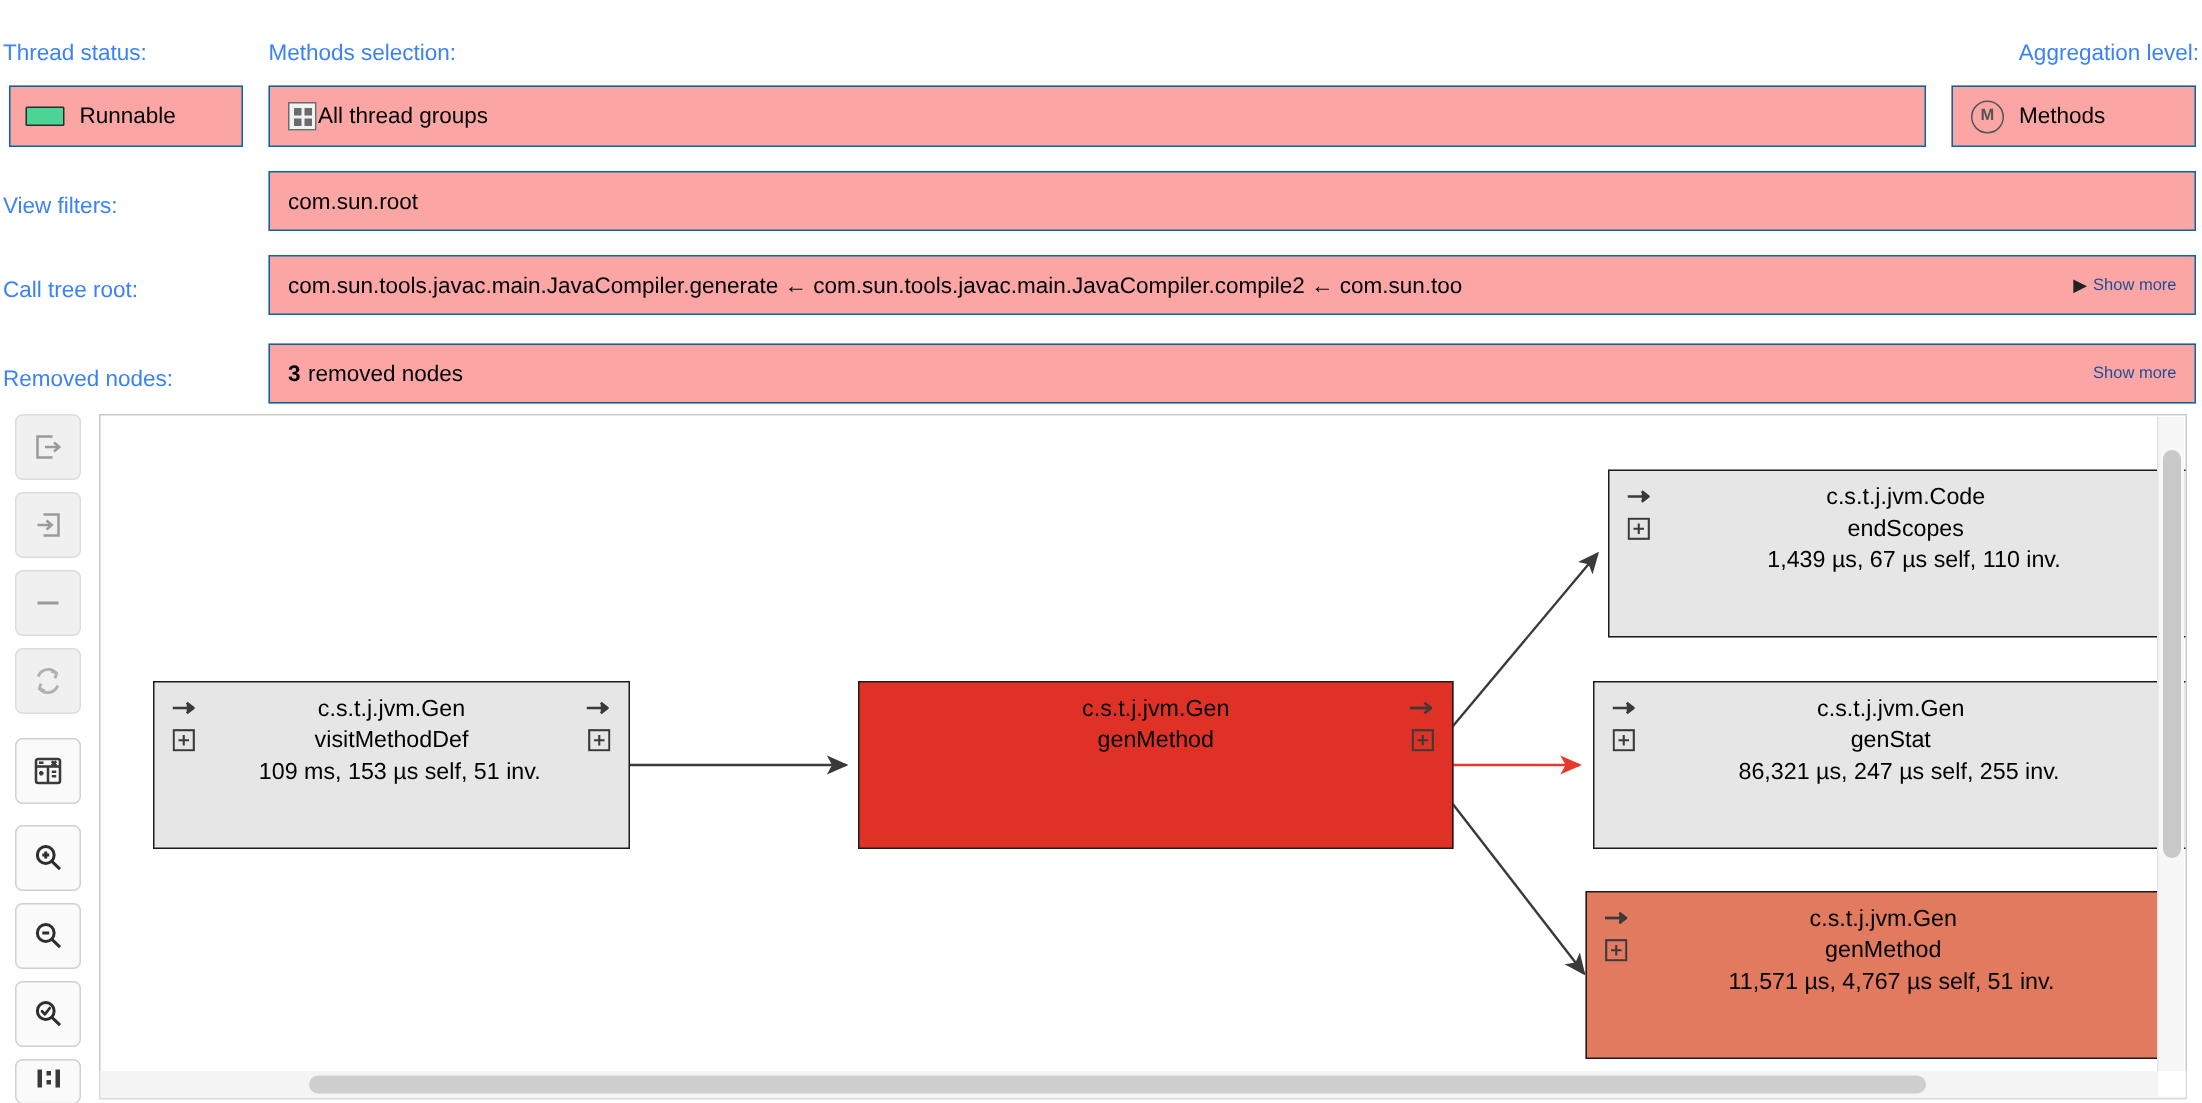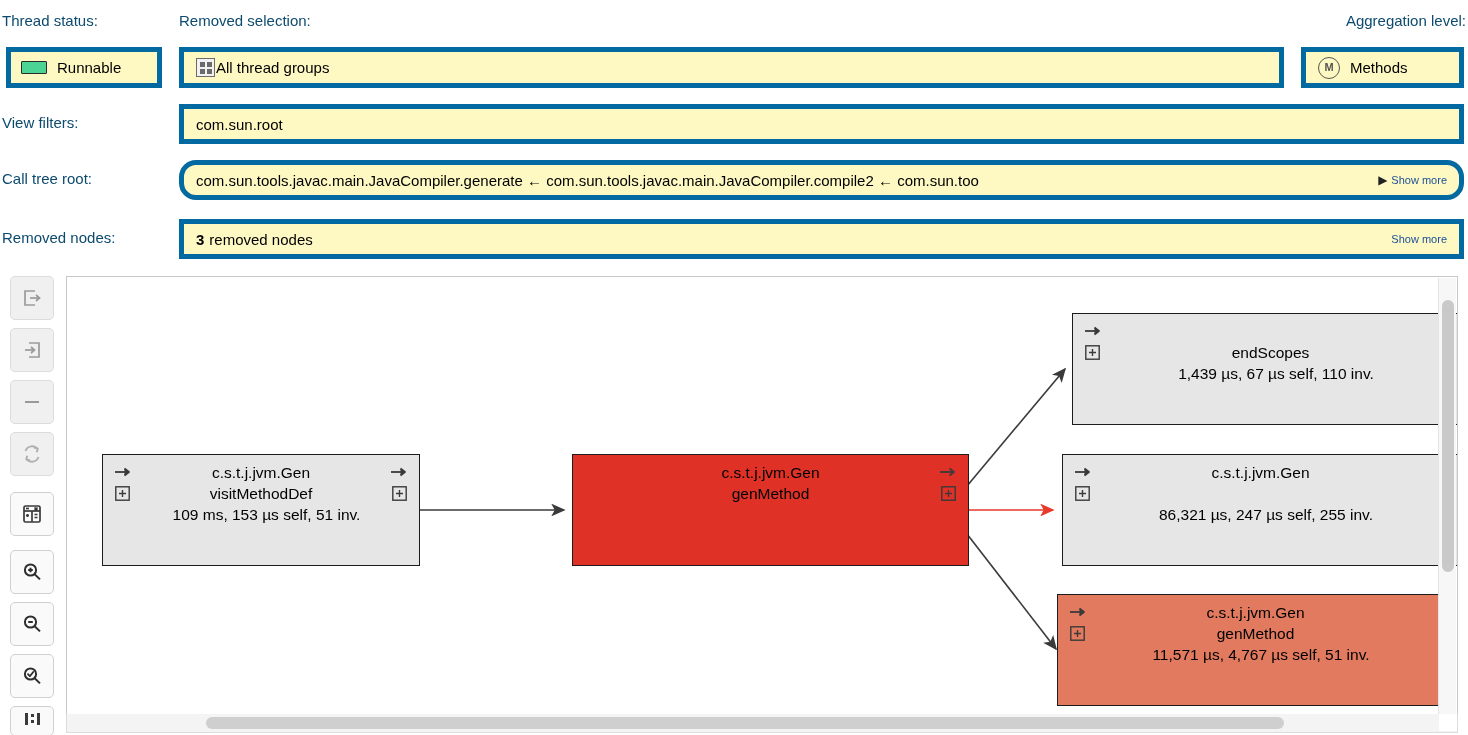--- a/index.html
+++ b/index.html
@@ -8,32 +8,33 @@
     background:#ffffff;
     font-family:"Liberation Sans",sans-serif;
     font-size:15px;
     color:#000000;
     overflow:hidden;
     position:relative;
   }
   .panel-top{position:absolute;left:0;top:0;width:1468px;height:268px;}
 
   
-  .lbl{position:absolute;font-size:15px;color:#0c4a6e;white-space:nowrap;}
+  .lbl{position:absolute;font-size:15px;color:#3b82f6;white-space:nowrap;margin-top:15px;}
 
   
   .field{
     position:absolute;
-    background:#fef9c3;
-    border:5px solid #0369a1;
+    background:#fca5a5;
+    border:1px solid #0369a1;
     box-sizing:border-box;
     display:flex;
     align-items:center;
     overflow:hidden;
     font-size:15px;
+    margin-top:10px;
   }
   .field-txt{white-space:nowrap;overflow:hidden;}
 
   
   .status-swatch{
     width:26px;height:13px;
     background:#4cd495;
     border:1px solid #2b2b2b;
     box-sizing:border-box;
     border-radius:1px;
@@ -148,21 +149,21 @@
   .corner{
     position:absolute;right:0;top:0;width:18px;height:17px;background:#ffffff;
   }
 </style>
 </head>
 <body>
 
 <div class="panel-top">
 
   <div class="lbl" style="left:2px;top:12px;">Thread status:</div>
-  <div class="lbl" style="left:179px;top:12px;">Removed selection:</div>
+  <div class="lbl" style="left:179px;top:12px;">Methods selection:</div>
   <div class="lbl" style="right:2px;top:12px;">Aggregation level:</div>
 
   <div class="field" style="left:6px;top:47px;width:156px;height:41px;padding:0 10px;gap:10px;">
     <span class="status-swatch"></span>
     <span class="field-txt">Runnable</span>
   </div>
 
   <div class="field" style="left:179px;top:47px;width:1105px;height:41px;padding:0 12px;gap:1px;">
     <span class="grid-icon">
       <i></i>
@@ -177,21 +178,21 @@
     <span class="m-icon">M</span>
     <span class="field-txt">Methods</span>
   </div>
 
   <div class="lbl" style="left:2px;top:114px;">View filters:</div>
   <div class="field" style="left:179px;top:104px;width:1285px;height:40px;padding:0 12px;">
     <span class="field-txt">com.sun.root</span>
   </div>
 
   <div class="lbl" style="left:2px;top:170px;">Call tree root:</div>
-  <div class="field" style="left:179px;top:160px;width:1285px;height:40px;padding:0 12px;border-radius:17px;">
+  <div class="field" style="left:179px;top:160px;width:1285px;height:40px;padding:0 12px;">
     <span class="field-txt" style="flex:1 1 auto;">com.sun.tools.javac.main.JavaCompiler.generate ← com.sun.tools.javac.main.JavaCompiler.compile2 ← com.sun.too</span>
     <span class="tri">▶</span>
     <span class="showmore">Show more</span>
   </div>
 
   <div class="lbl" style="left:2px;top:229px;">Removed nodes:</div>
   <div class="field" style="left:179px;top:219px;width:1285px;height:40px;padding:0 12px;">
     <span class="field-txt bold">3</span>
     <span class="field-txt" style="margin-left:5px;flex:1 1 auto;">removed nodes</span>
     <span class="showmore">Show more</span>
@@ -381,38 +382,40 @@
         <path d="M0 6h12"></path>
           <path d="M9.5 2.5L14 6l-4.5 3.5" fill="#3a3a3a" stroke-linejoin="round"></path>
       </svg>
     </span>
     <span class="n-ic ic-r-plus">
       <svg width="15" height="15" viewBox="0 0 15 15" fill="none" stroke="#3a3a3a" stroke-width="1.4">
         <rect x="0.8" y="0.8" width="13.4" height="13.4"></rect>
           <path d="M4 7.5h7M7.5 4v7"></path>
       </svg>
     </span>
+    <span class="txt cls">c.s.t.j.jvm.Code</span>
     <span class="txt mth">endScopes</span>
     <span class="txt stat">1,439 µs, 67 µs self, 110 inv.</span>
   </div>
 
   <div class="node" style="left:995px;top:177px;width:397px;height:112px;">
     <span class="n-ic ic-l-arrow">
       <svg width="16" height="12" viewBox="0 0 16 12" fill="none" stroke="#3a3a3a" stroke-width="1.8">
         <path d="M0 6h12"></path>
           <path d="M9.5 2.5L14 6l-4.5 3.5" fill="#3a3a3a" stroke-linejoin="round"></path>
       </svg>
     </span>
     <span class="n-ic ic-l-plus">
       <svg width="15" height="15" viewBox="0 0 15 15" fill="none" stroke="#3a3a3a" stroke-width="1.4">
         <rect x="0.8" y="0.8" width="13.4" height="13.4"></rect>
           <path d="M4 7.5h7M7.5 4v7"></path>
       </svg>
     </span>
     <span class="txt cls">c.s.t.j.jvm.Gen</span>
+    <span class="txt mth">genStat</span>
     <span class="txt stat">86,321 µs, 247 µs self, 255 inv.</span>
   </div>
 
   <div class="node salmon" style="left:990px;top:317px;width:397px;height:112px;">
     <span class="n-ic ic-l-arrow">
       <svg width="16" height="12" viewBox="0 0 16 12" fill="none" stroke="#3a3a3a" stroke-width="1.8">
         <path d="M0 6h12"></path>
           <path d="M9.5 2.5L14 6l-4.5 3.5" fill="#3a3a3a" stroke-linejoin="round"></path>
       </svg>
     </span>

